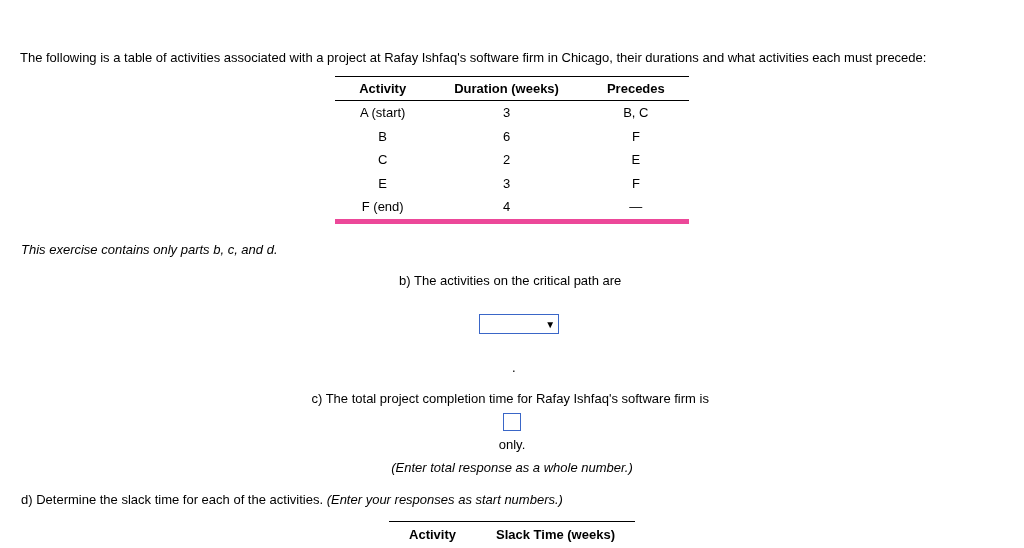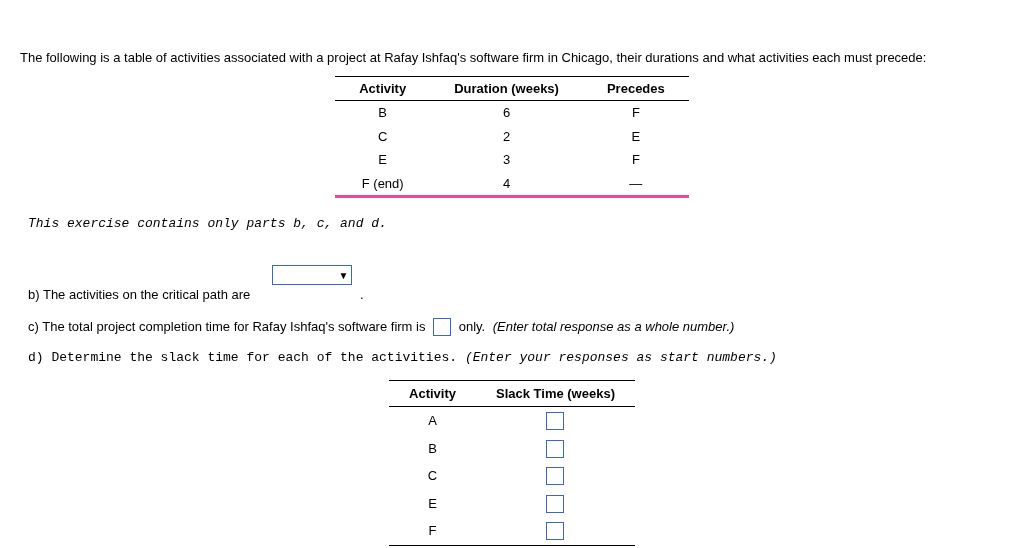--- a/index.html
+++ b/index.html
@@ -21,31 +21,32 @@
     }
     .data-table th, .data-table td {
       padding: 2px 24px;
     }
     .data-table thead tr th {
       border-top: 1px solid #000;
       border-bottom: 1px solid #000;
       font-weight: bold;
     }
     .data-table tbody tr:last-child td {
-      border-bottom: 3px solid #ec4899;
+      border-bottom: 5px solid #ec4899;
     }
     .question-row {
       margin: 12px 8px;
       display: flex;
-      align-items: flex-end;
+      align-items: center;
       flex-wrap: wrap;
       gap: 4px;
+      flex-direction: column;
     }
     .question-row span { white-space: pre; }
-    .question-line { margin: 12px 8px; font-family: Liberation Mono, monospace; }
+    .question-line { margin: 12px 1px; }
     select.dropdown {
       width: 80px;
       height: 20px;
       border: 1px solid #3a66c7;
       background: #fff;
       appearance: none;
       -webkit-appearance: none;
       padding-right: 18px;
     }
     .select-wrap {
@@ -95,20 +96,25 @@
 
 <table class="data-table">
   <thead>
     <tr>
       <th>Activity</th>
       <th>Duration (weeks)</th>
       <th>Precedes</th>
     </tr>
   </thead>
   <tbody>
+    <tr>
+        <td>A (start)</td>
+        <td>3</td>
+        <td>B, C</td>
+      </tr>
     <tr>
         <td>B</td>
         <td>6</td>
         <td>F</td>
       </tr>
     <tr>
         <td>C</td>
         <td>2</td>
         <td>E</td>
       </tr>

